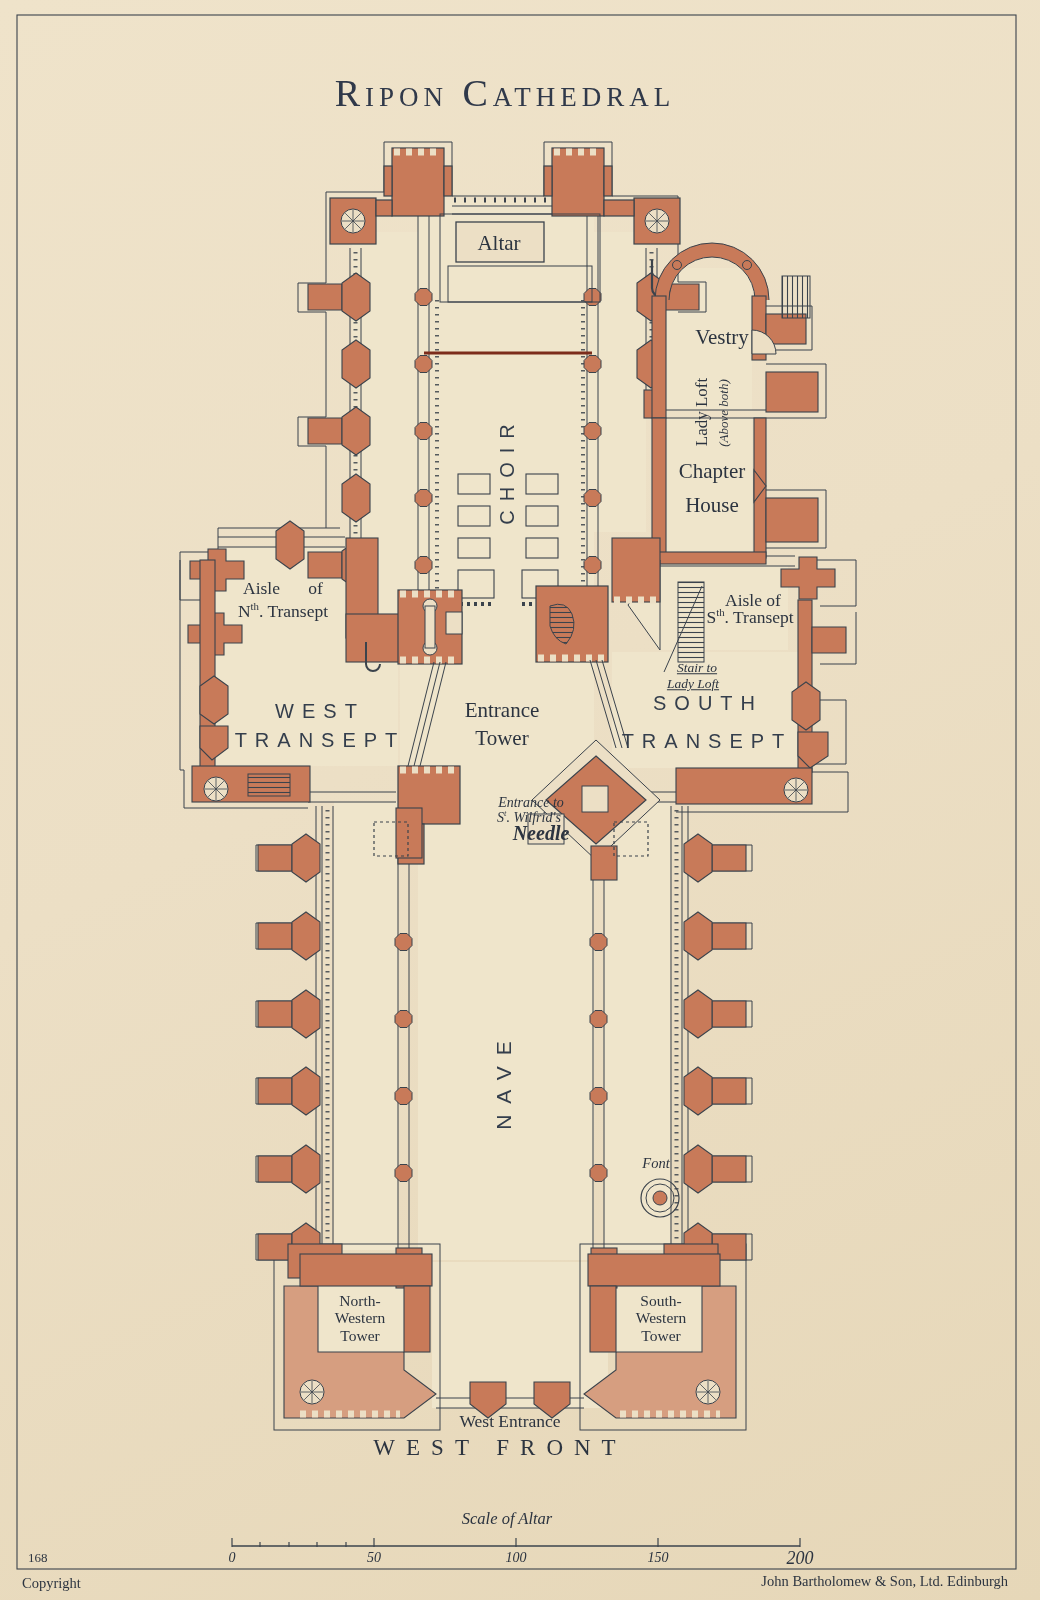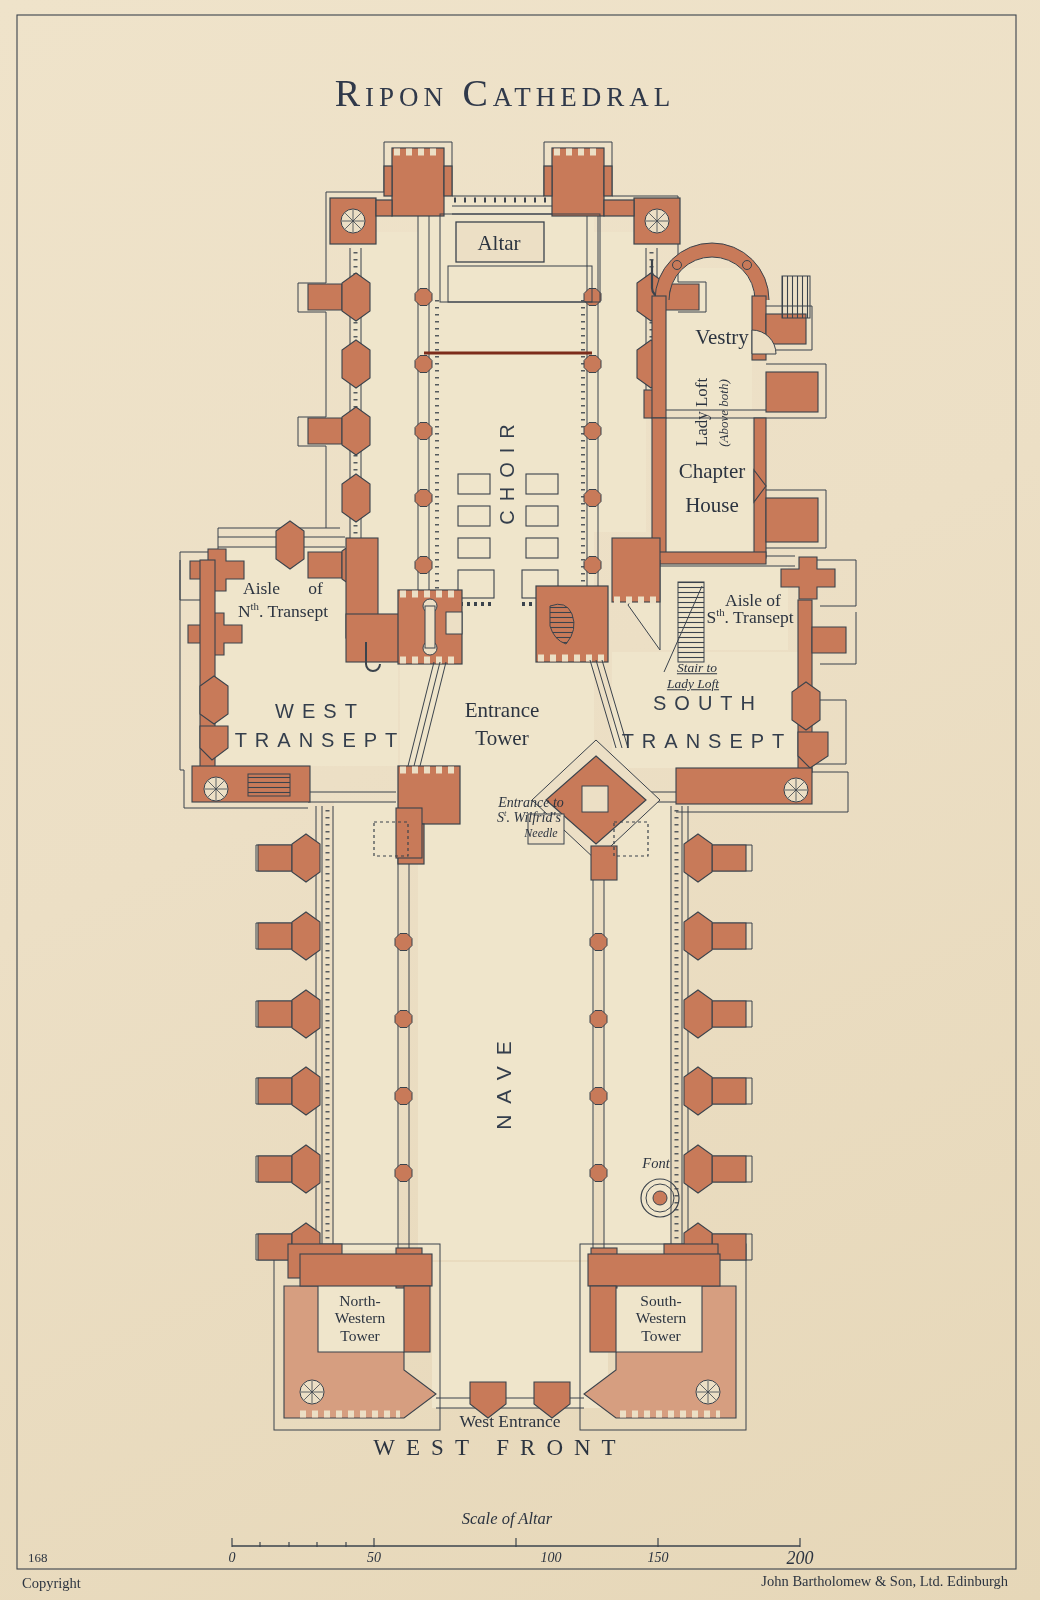--- a/index.html
+++ b/index.html
@@ -392,41 +392,41 @@
   <div class="lbl sans caps" style="left:320px;top:740px;">TRANSEPT</div>
 
   <div class="lbl serif20" style="left:502px;top:710px;">Entrance</div>
   <div class="lbl serif20" style="left:502px;top:738px;">Tower</div>
 
   <div class="lbl sans caps" style="left:708px;top:703px;">SOUTH</div>
   <div class="lbl sans caps" style="left:707px;top:741px;">TRANSEPT</div>
 
   <div class="lbl it" style="left:531px;top:803px;font-size:14px;">Entrance to</div>
   <div class="lbl it" style="left:529px;top:818px;font-size:14px;"><span>S</span><span class="sup">t</span><span>. Wilfrid's</span></div>
-  <div class="lbl it" style="left:541px;top:833px;font-size:12px;">Needle</div>
+  <div class="lbl it" style="left:541px;top:833px;font-size:20px;font-weight:bold;">Needle</div>
 
   <div class="lbl vert sans" style="left:503px;top:1080px;font-size:21px;letter-spacing:11px;color:#343e4c;">NAVE</div>
 
   <div class="lbl it" style="left:656px;top:1163px;font-size:14.5px;">Font</div>
 
   <div class="lbl" style="left:360px;top:1301px;font-size:15.5px;">North-</div>
   <div class="lbl" style="left:360px;top:1318px;font-size:15.5px;">Western</div>
   <div class="lbl" style="left:360px;top:1336px;font-size:15.5px;">Tower</div>
 
   <div class="lbl" style="left:661px;top:1301px;font-size:15.5px;">South-</div>
   <div class="lbl" style="left:661px;top:1318px;font-size:15.5px;">Western</div>
   <div class="lbl" style="left:661px;top:1336px;font-size:15.5px;">Tower</div>
 
   <div class="lbl" style="left:510px;top:1422px;font-size:17.5px;">West Entrance</div>
   <div class="lbl" style="left:500px;top:1447px;font-size:23px;letter-spacing:11px;">WEST FRONT</div>
 
   <div class="lbl it" style="left:507px;top:1519px;font-size:16.5px;">Scale of Altar</div>
   <div class="lbl it" style="left:232px;top:1558px;font-size:14px;">0</div>
   <div class="lbl it" style="left:374px;top:1558px;font-size:14px;">50</div>
-  <div class="lbl it" style="left:516px;top:1558px;font-size:14px;margin-left:35px;">100</div>
+  <div class="lbl it" style="left:516px;top:1558px;font-size:14px;">100</div>
   <div class="lbl it" style="left:658px;top:1558px;font-size:14px;text-align:right;">150</div>
   <div class="lbl it" style="left:800px;top:1558px;font-size:18px;">200</div>
 
   <div class="lbl anchor-left" style="left:28px;top:1557px;font-size:13px;">168</div>
   <div class="lbl anchor-left" style="left:22px;top:1583px;font-size:14.5px;">Copyright</div>
   <div class="lbl anchor-right" style="left:1008px;top:1581px;font-size:14.5px;">John Bartholomew &amp; Son, Ltd. Edinburgh</div>
 
 </div>
 
 </body></html>

